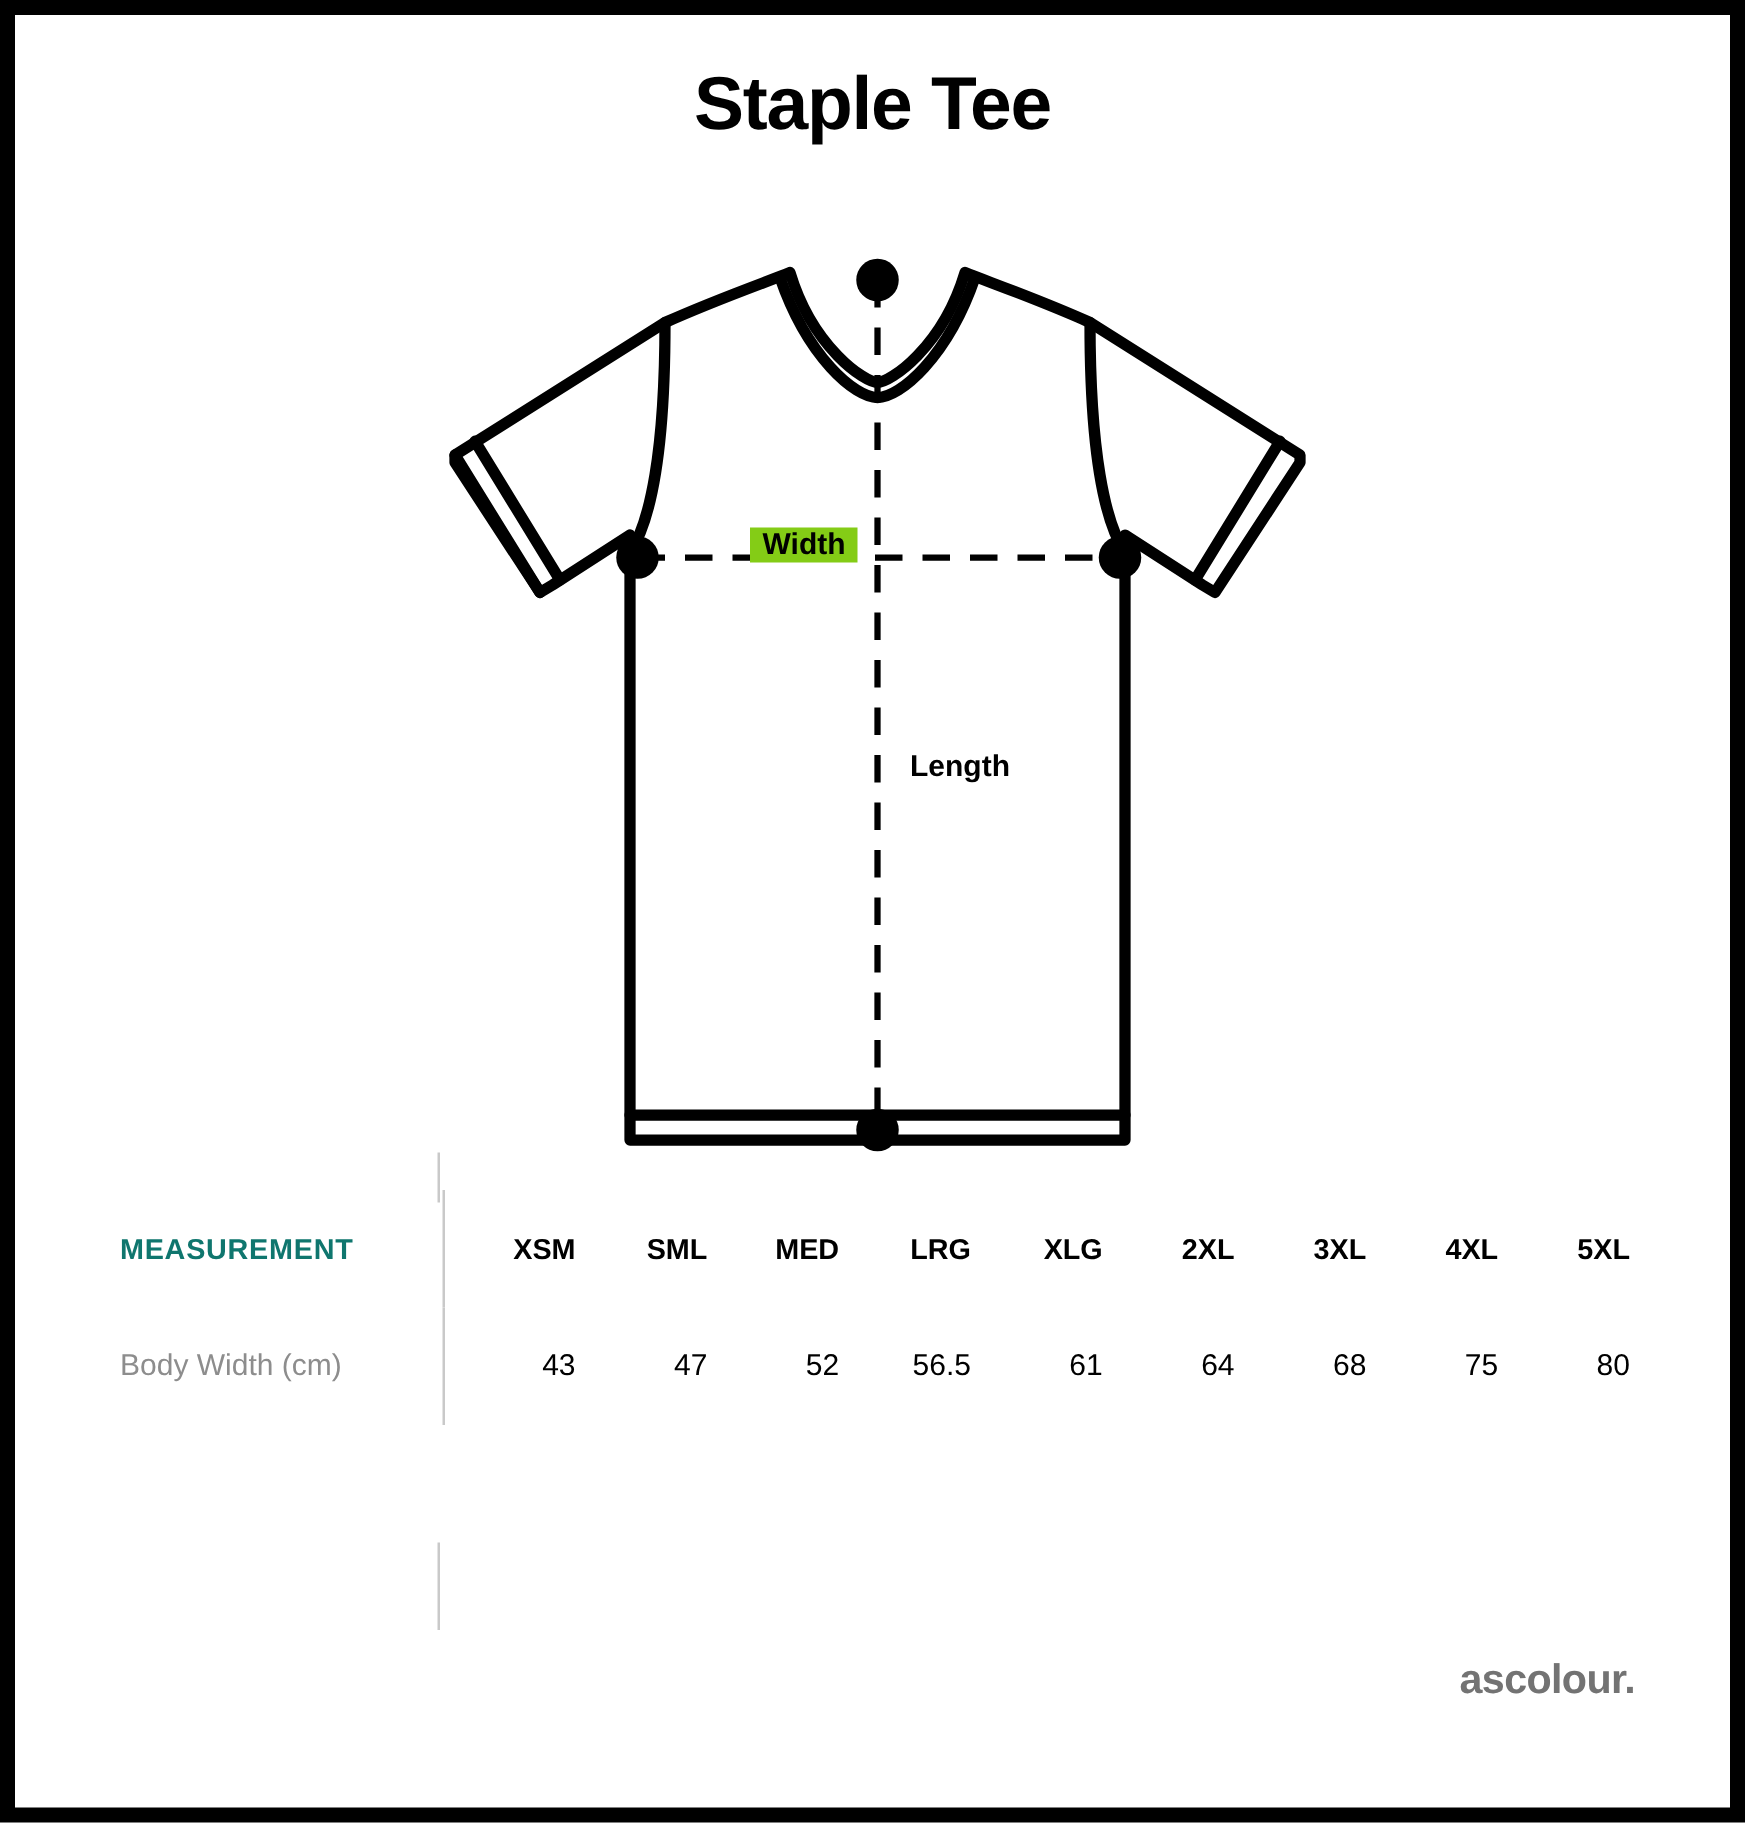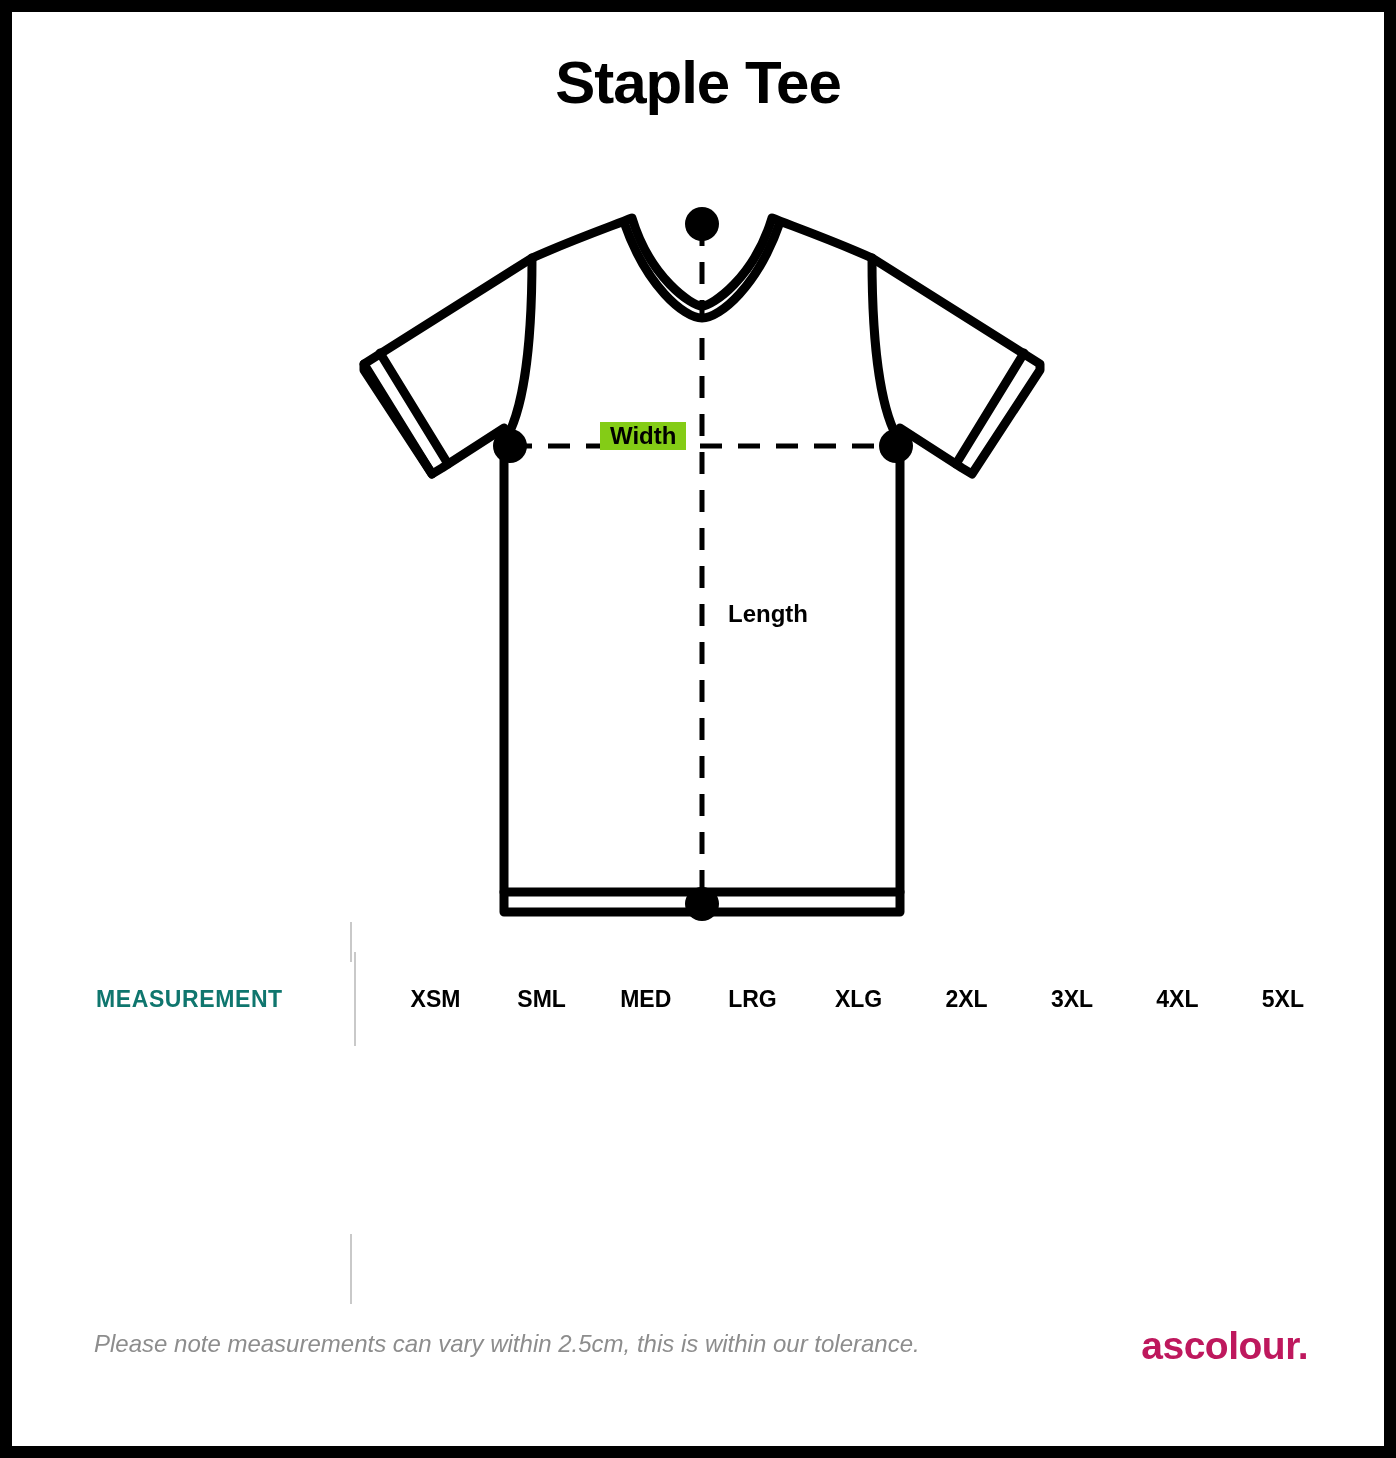--- a/index.html
+++ b/index.html
@@ -133,24 +133,24 @@
     left: 82px;
     top: 1318px;
     font-size: 24px;
     font-style: italic;
     color: #8d8d8d;
   }
   .brand {
     position: absolute;
     right: 76px;
     top: 1312px;
-    font-size: 39px;
+    font-size: 33px;
     font-weight: bold;
     letter-spacing: -0.5px;
-    color: #be185d;
+    color: #737373;
   }
 </style>
 </head>
 <body>
 
 <div class="page">
   <div class="inner">
 
     <div class="title">Staple Tee</div>
 
@@ -220,21 +220,32 @@
             <th class="size-head">MED</th>
             <th class="size-head">LRG</th>
             <th class="size-head">XLG</th>
             <th class="size-head">2XL</th>
             <th class="size-head">3XL</th>
             <th class="size-head">4XL</th>
             <th class="size-head">5XL</th>
           </tr>
         </thead>
         <tbody>
+          <tr>
+            <td class="row-label">Body Width (cm)</td>
+            <td class="val">43</td>
+            <td class="val">47</td>
+            <td class="val">52</td>
+            <td class="val">56.5</td>
+            <td class="val">61</td>
+            <td class="val">64</td>
+            <td class="val">68</td>
+            <td class="val">75</td>
+            <td class="val">80</td>
+          </tr>
         </tbody>
       </table>
     </div>
 
-    <div class="footnote">Please note measurements can vary within 2.5cm, this is within our tolerance.</div>
     <div class="brand">ascolour.</div>
 
   </div>
 </div>
 
 </body></html>

